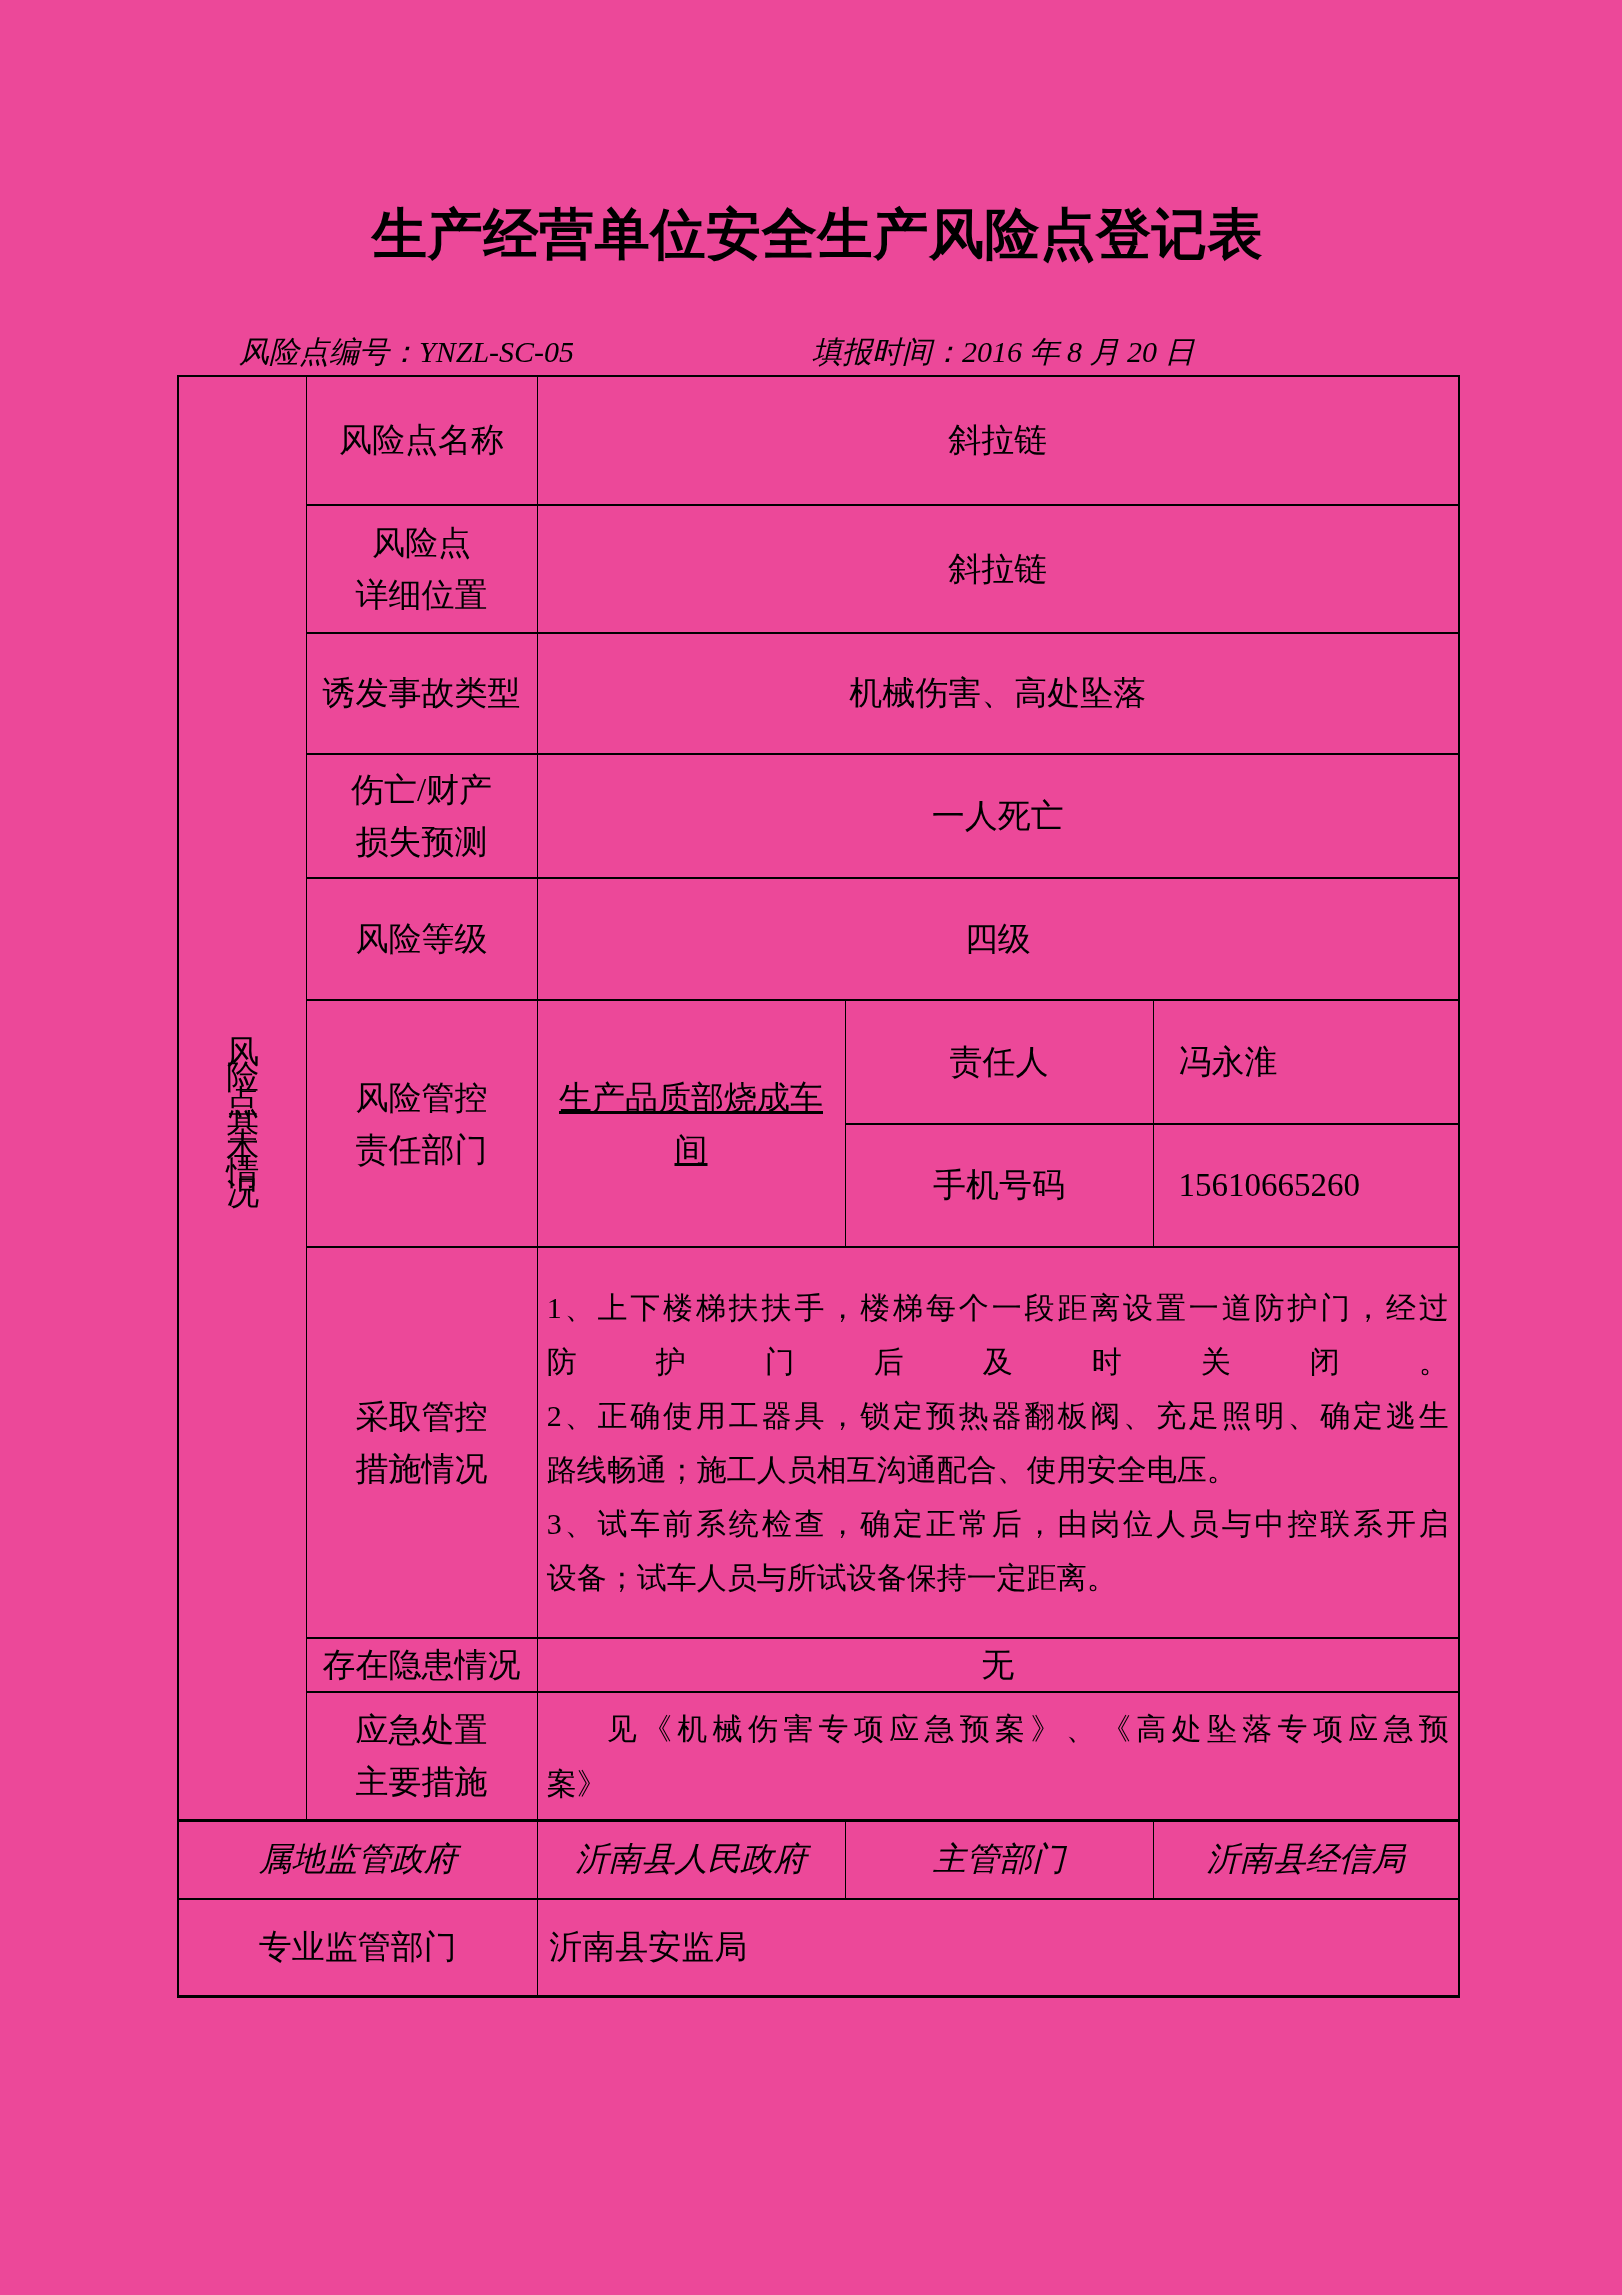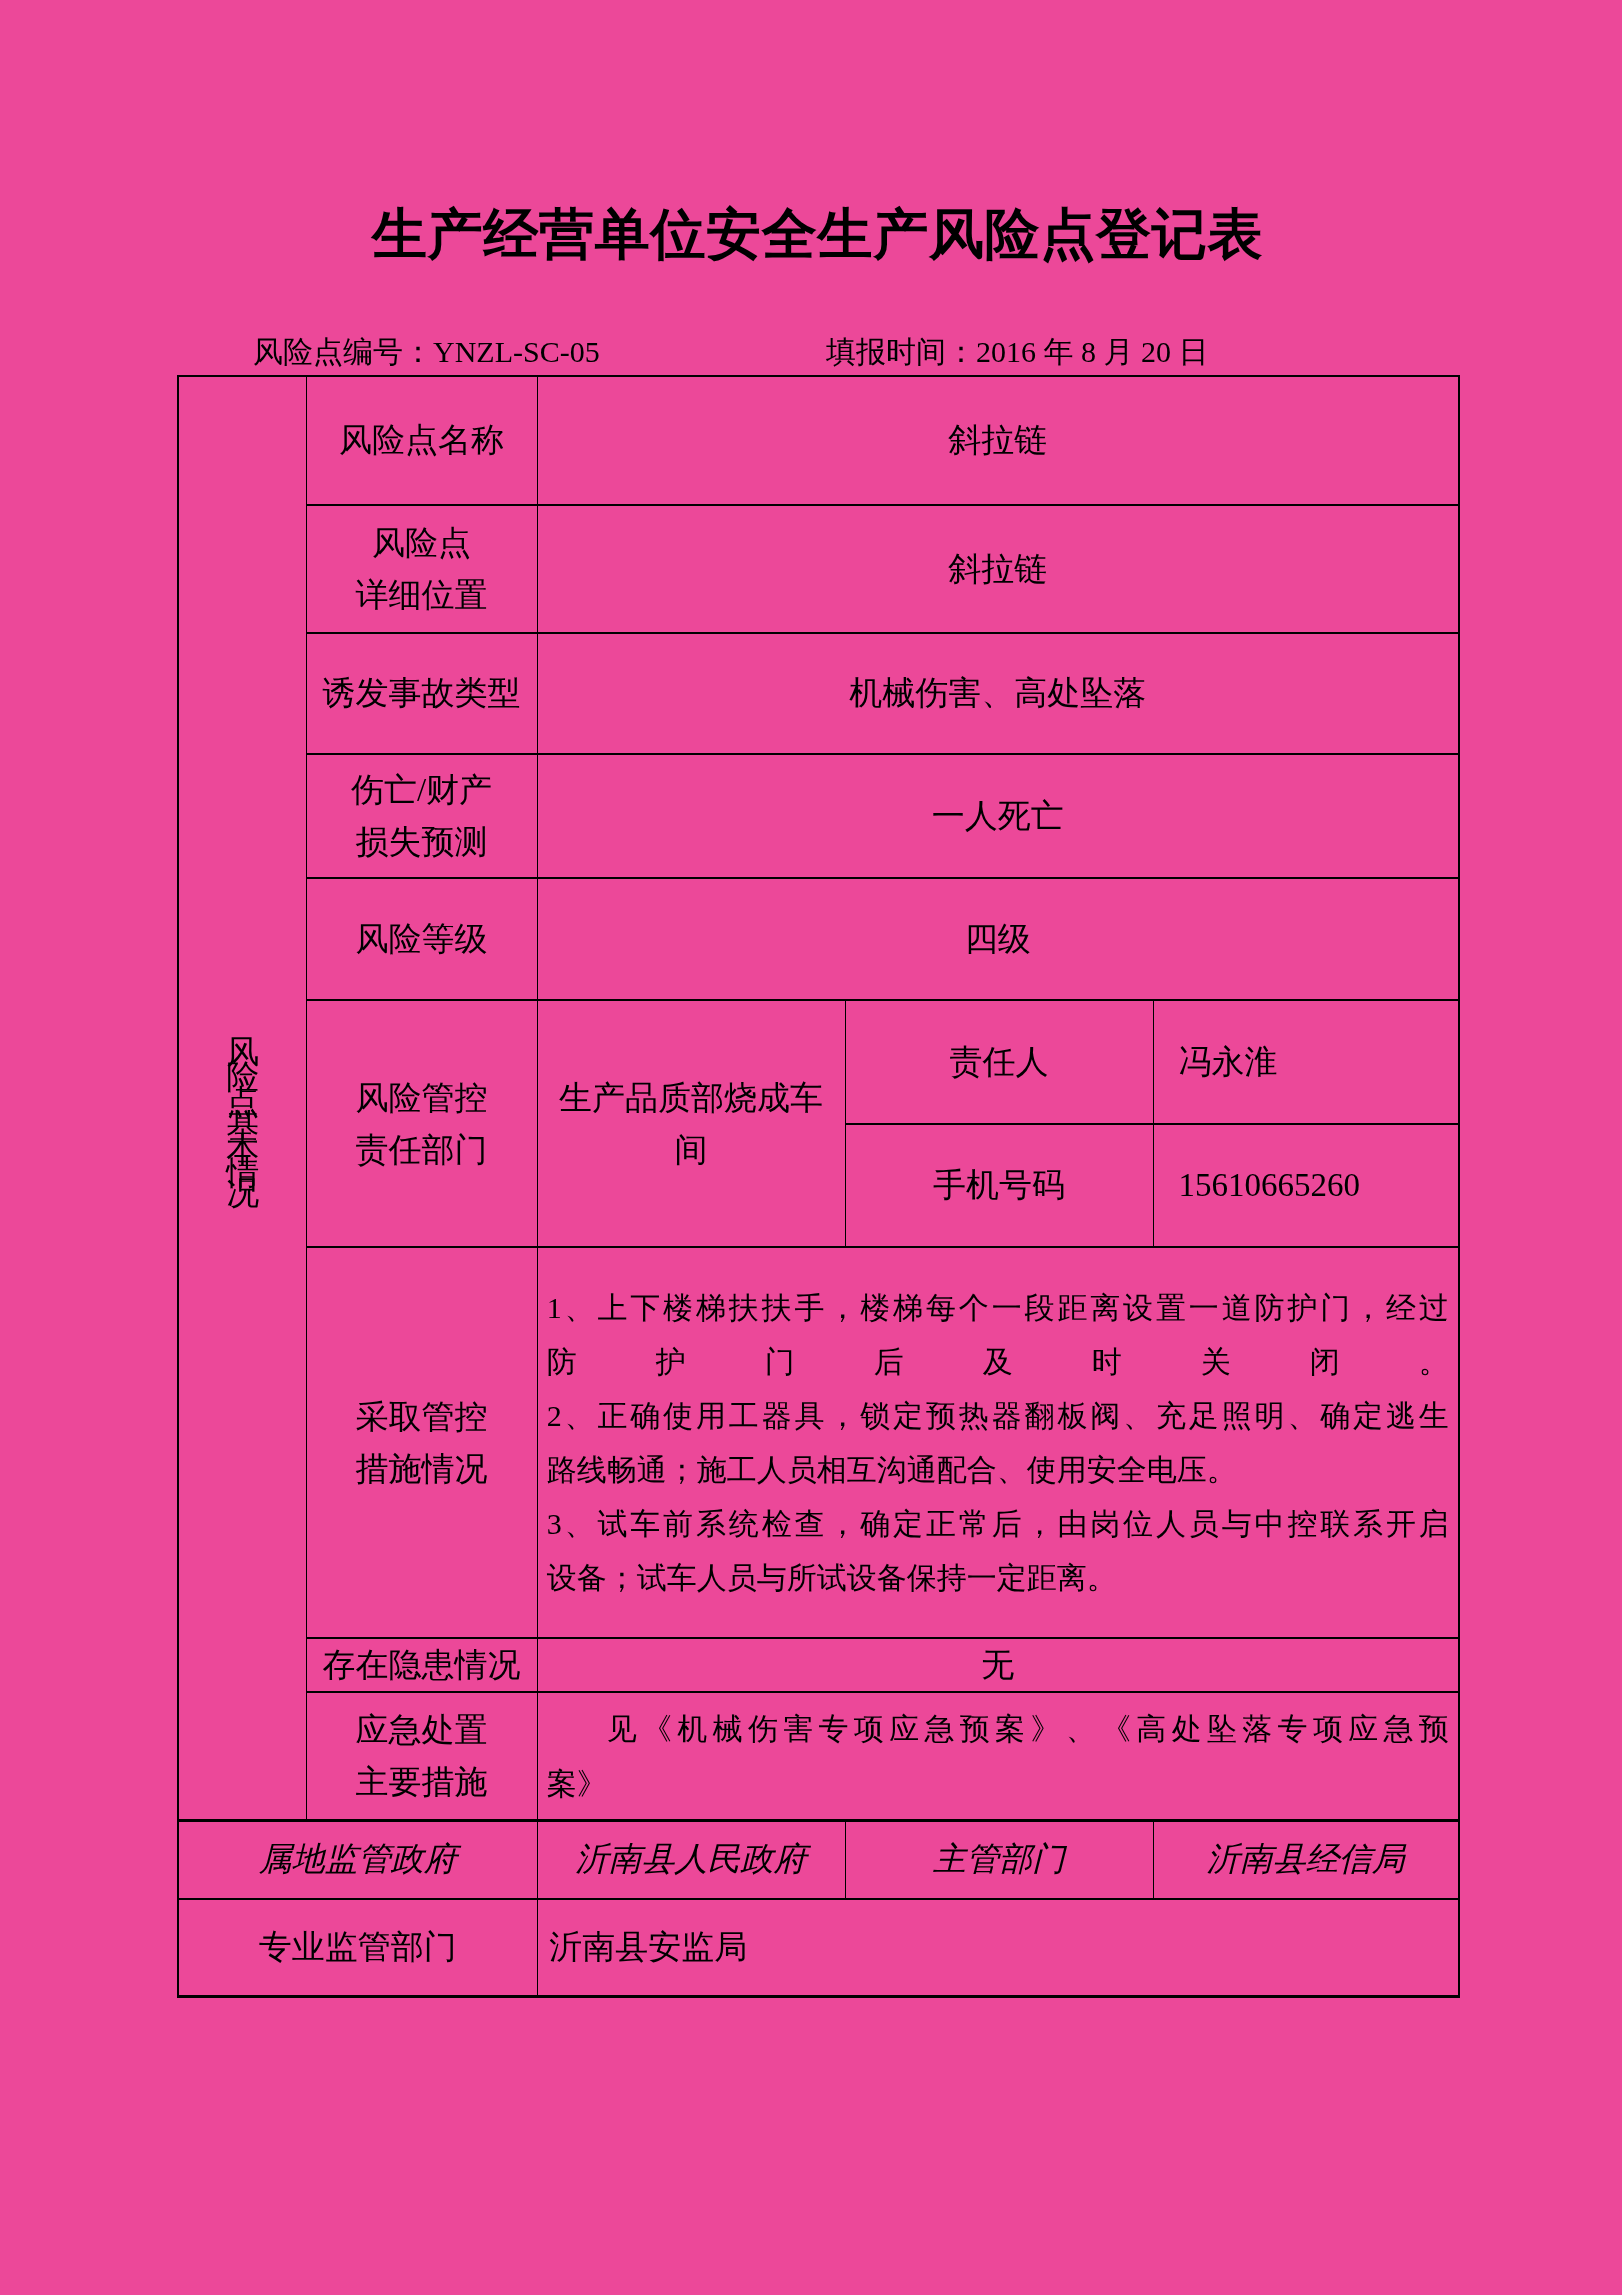--- a/index.html
+++ b/index.html
@@ -2,42 +2,42 @@
 <html style="font-size:10.5px"><head>
 <meta charset="utf-8">
 <style>
   html,body{margin:0;padding:0;background:#ffffff;}
   body{font-family:"Liberation Serif","DejaVu Serif",serif;color:#000;}
   .page{position:relative;width:1623px;height:2295px;background:#ec4899;overflow:hidden;}
 
   .title{position:absolute;top:205px;left:177px;width:1281px;text-align:center;
          font-size:55px;font-weight:bold;line-height:1.1;letter-spacing:0.7px;white-space:nowrap;}
 
-  .meta{position:absolute;top:331px;left:191px;width:1281px;height:41px;font-size:30px;line-height:41px;}
+  .meta{position:absolute;top:331px;left:177px;width:1281px;height:41px;font-size:30px;line-height:41px;font-style:italic;}
   .meta-no{position:absolute;left:62px;white-space:nowrap;}
   .meta-time{position:absolute;left:635px;white-space:nowrap;}
 
   table.risk-table{position:absolute;top:375px;left:177px;width:1281px;
        border-collapse:collapse;table-layout:fixed;font-size:33px;
        border:2px solid #000;}
   td{border:1.3px solid #000;border-top-width:2.6px;border-bottom-width:2.6px;
      text-align:center;vertical-align:middle;padding:3px;overflow:hidden;}
 
   tr.r1{height:129px;} tr.r2{height:128px;} tr.r3{height:121px;} tr.r4{height:124px;}
   tr.r5{height:122px;} tr.r6a{height:124px;} tr.r6b{height:123px;} tr.r7{height:391px;}
   tr.r8{height:54px;margin-top:47px;} tr.r9{height:128px;} tr.r10{height:79px;font-style:italic;} tr.r11{height:97px;}
 
   tr.r10 td{border-top-width:3.9px;}
   tr.r11 td{border-bottom-width:3.3px;}
 
   .vert{writing-mode:vertical-rl;text-orientation:upright;letter-spacing:23.6px;
         display:inline-block;line-height:1;}
 
   .lab-line{line-height:52px;}
-  .wrap-inner{max-width:275px;margin:0 auto;line-height:52px;}
+  .wrap-inner{max-width:275px;margin:0 auto;line-height:52px;text-decoration:underline;}
   .left-cell{text-align:left;padding-left:25px;border-radius:24px;}
 
   .text-cell{text-align:left;padding:0 9.2px;font-size:30px;}
   .text-cell .line{line-height:54px;}
   .em-cell .line{line-height:55px;}
   .fill{text-align:justify;text-align-last:justify;}
   .indent{text-indent:2em;}
 </style>
 </head>
 <body>

